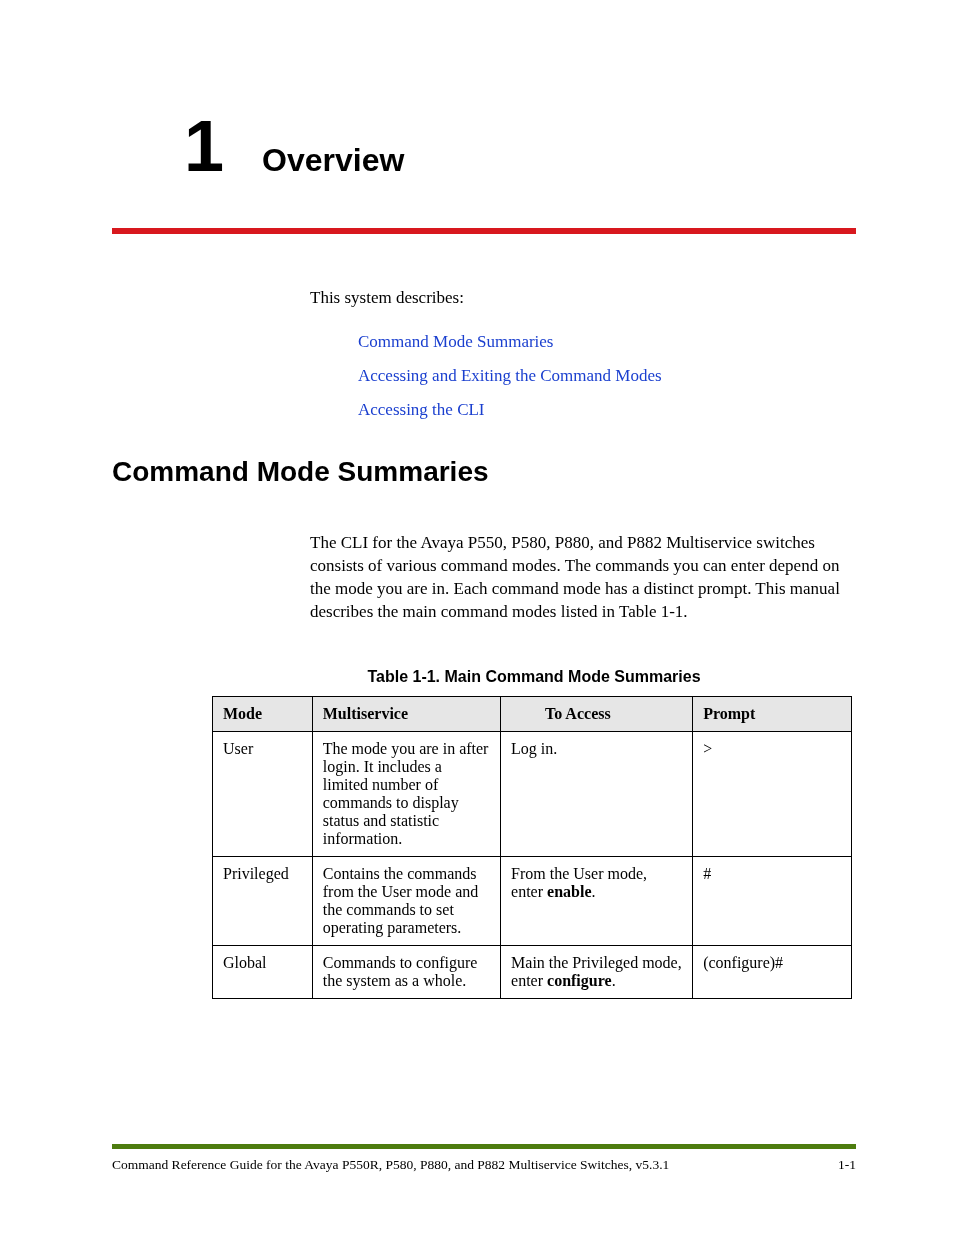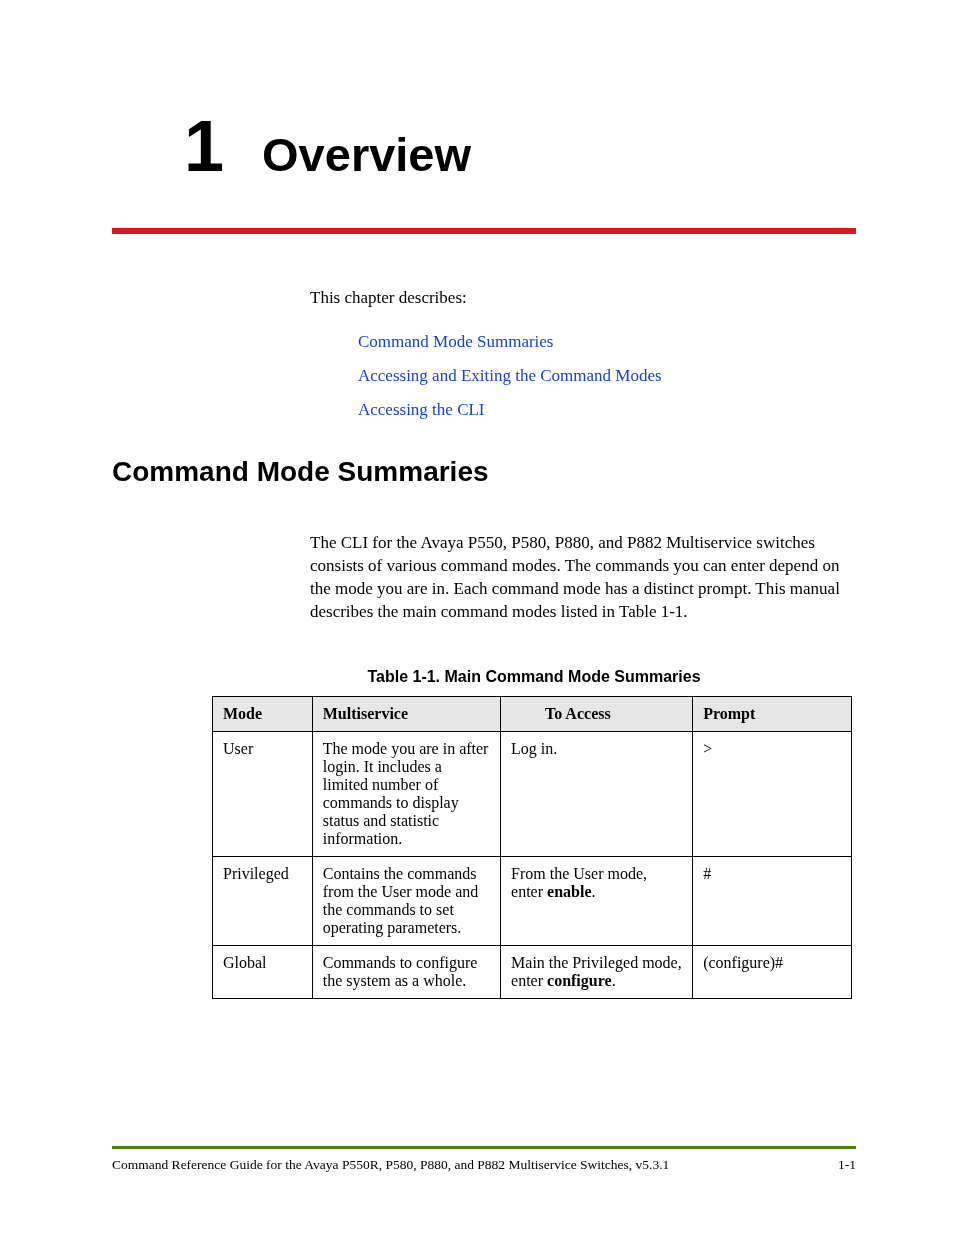--- a/index.html
+++ b/index.html
@@ -23,21 +23,21 @@
   }
   .chapter-num {
     font-family: Arial, Helvetica, sans-serif;
     font-weight: 700;
     font-size: 72px;
     line-height: 1;
   }
   .chapter-title {
     font-family: Arial, Helvetica, sans-serif;
     font-weight: 700;
-    font-size: 47px;
+    font-size: 32px;
   }
   .red-rule {
     border: none;
     border-top: 6px solid #d8181e;
     margin-bottom: 54px;
   }
   .intro {
     margin-left: 198px;
     font-size: 17px;
     margin-bottom: 24px;
@@ -92,38 +92,38 @@
   .col-mode { width: 100px; }
   .col-desc { width: 190px; }
   .col-access { width: 194px; padding-left: 44px; }
   .col-prompt { width: 160px; }
   .bold { font-weight: 700; }
   .footer {
     position: absolute;
     bottom: 62px;
     left: 112px;
     right: 98px;
-    border-top: 3px solid #4d7c0f;
+    border-top: 5px solid #4d7c0f;
     padding-top: 8px;
     font-size: 13.5px;
     display: flex;
     justify-content: space-between;
   }
 </style>
 </head>
 <body>
 
 <div class="page">
   <div class="chapter-head">
     <div class="chapter-num">1</div>
     <div class="chapter-title">Overview</div>
   </div>
   <hr class="red-rule">
 
-  <p class="intro">This chapter describes:</p>
+  <p class="intro">This system describes:</p>
 
   <ul class="toc">
     <li>Command Mode Summaries</li>
     <li>Accessing and Exiting the Command Modes</li>
     <li>Accessing the CLI</li>
   </ul>
 
   <h2 class="section-title">Command Mode Summaries</h2>
 
   <p class="section-body">The CLI for the Avaya P550, P580, P880, and P882 Multiservice switches consists of various command modes. The commands you can enter depend on the mode you are in. Each command mode has a distinct prompt. This manual describes the main command modes listed in Table 1-1.</p>

